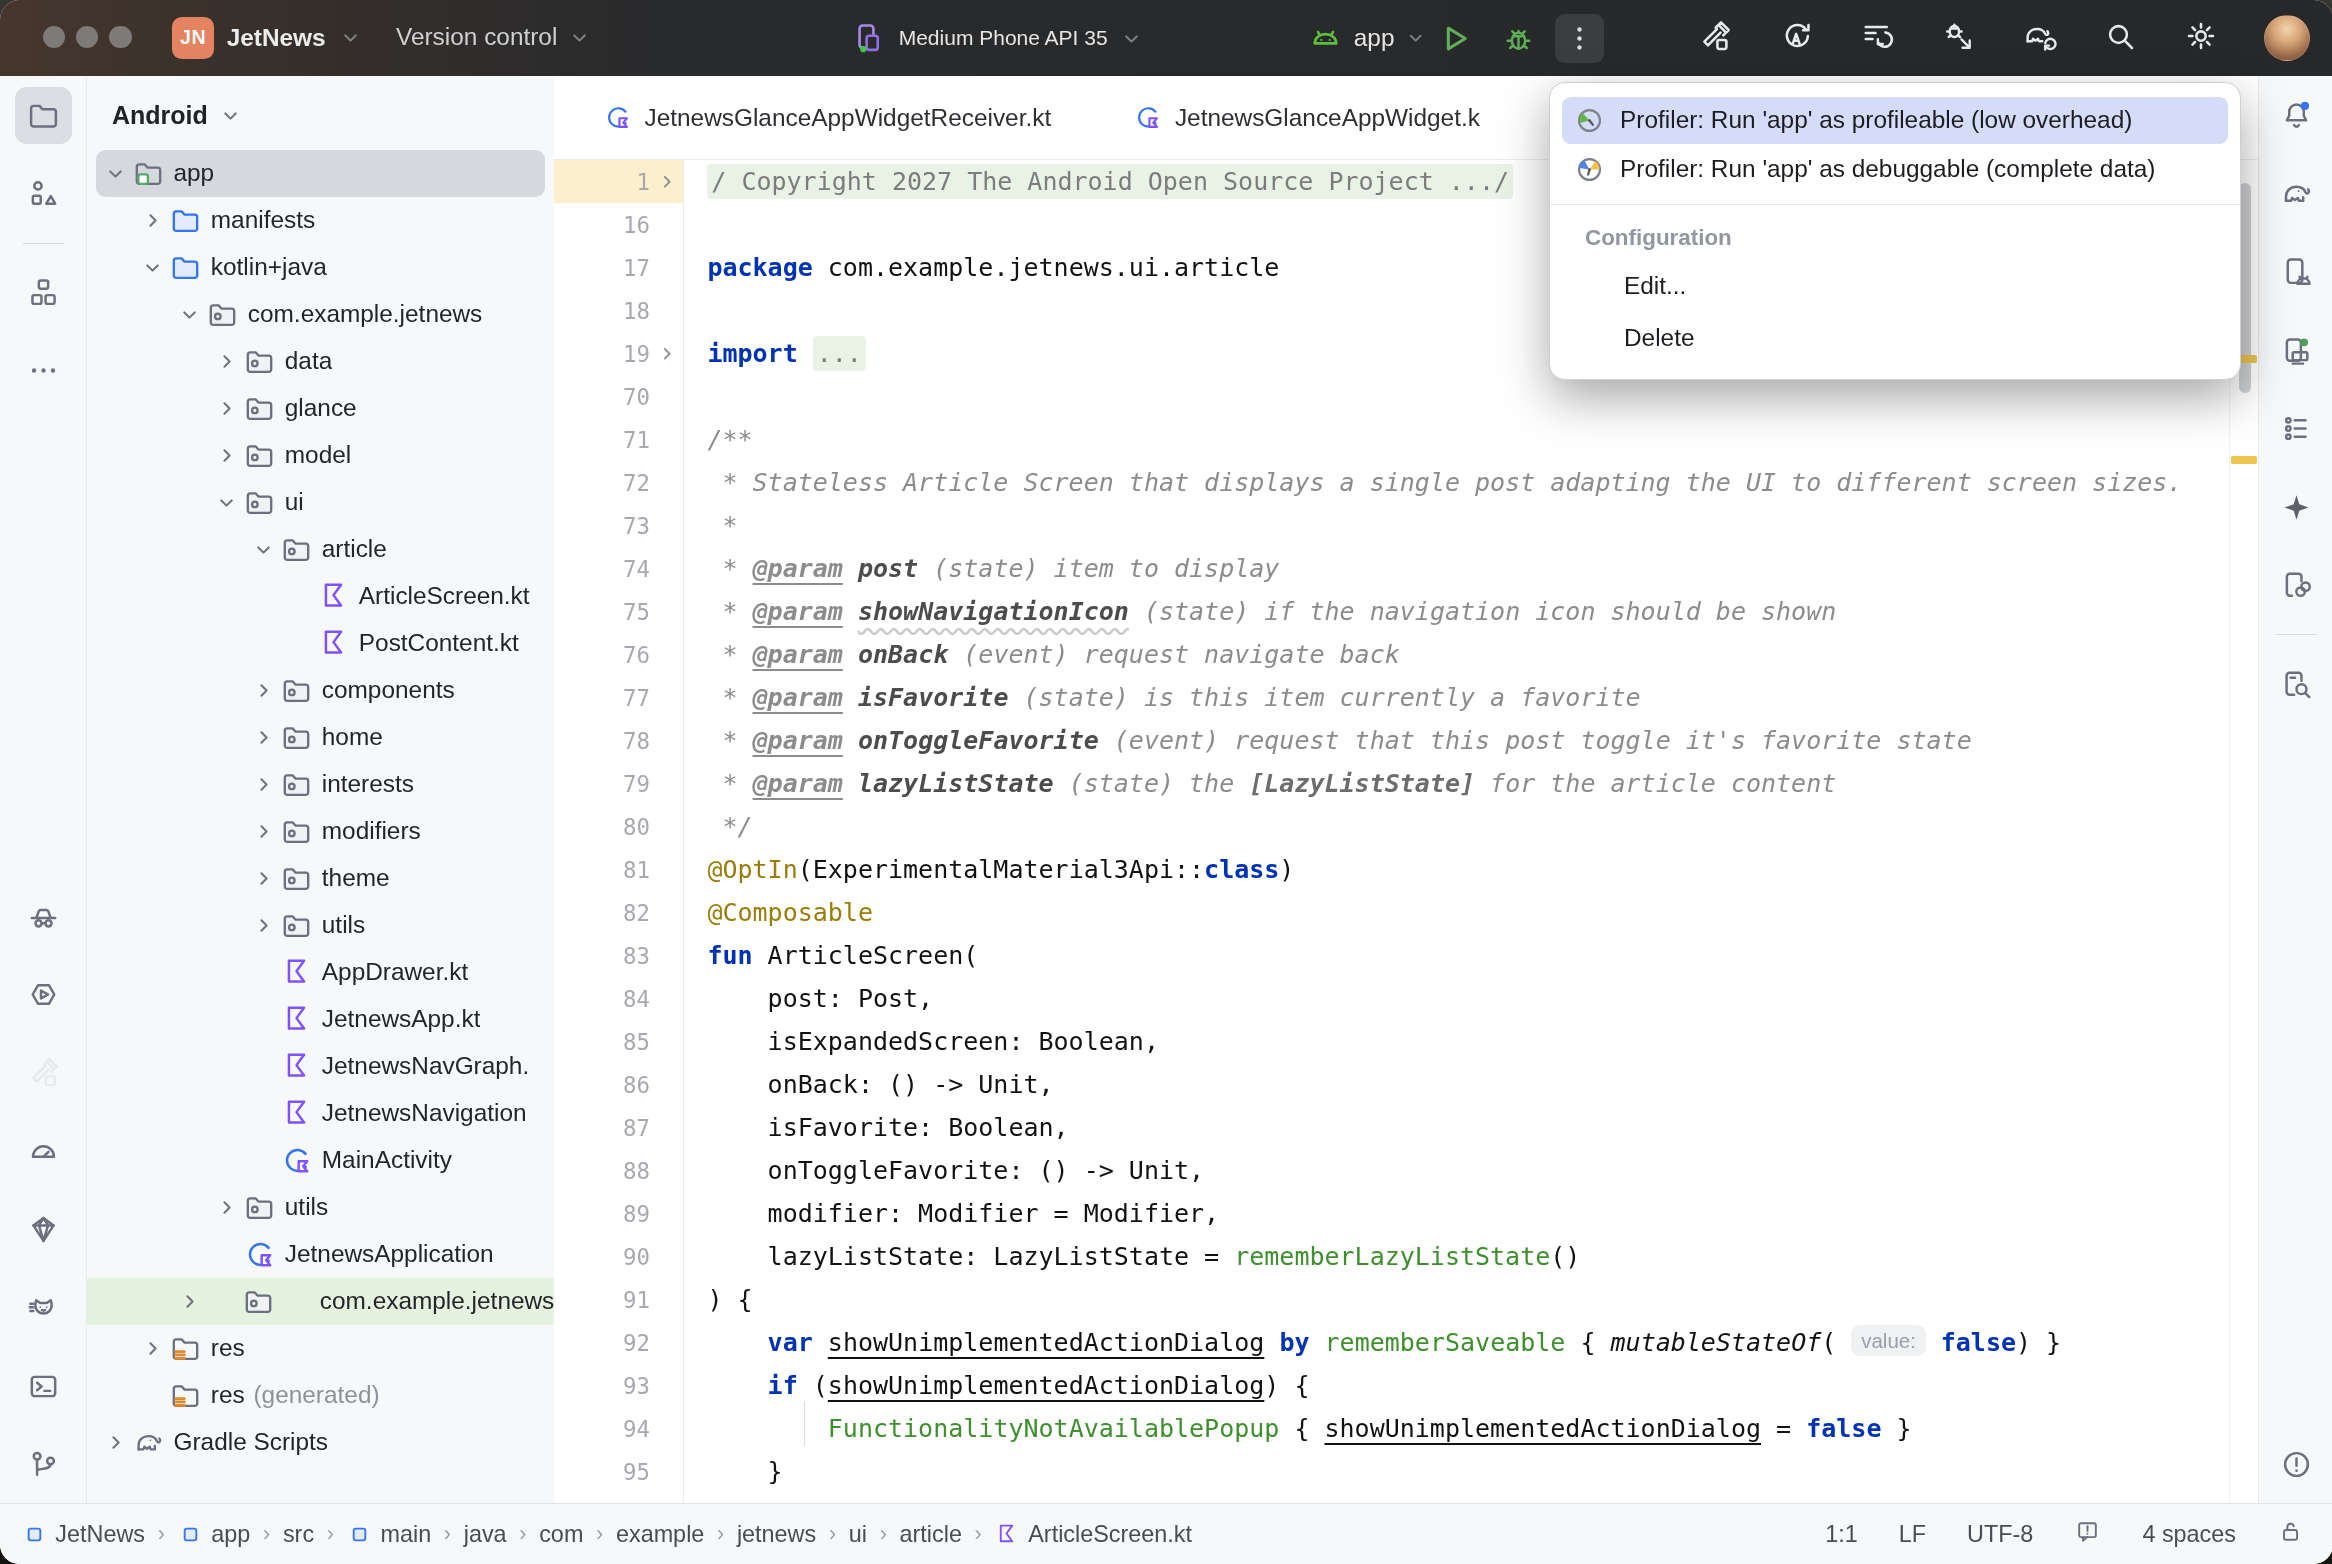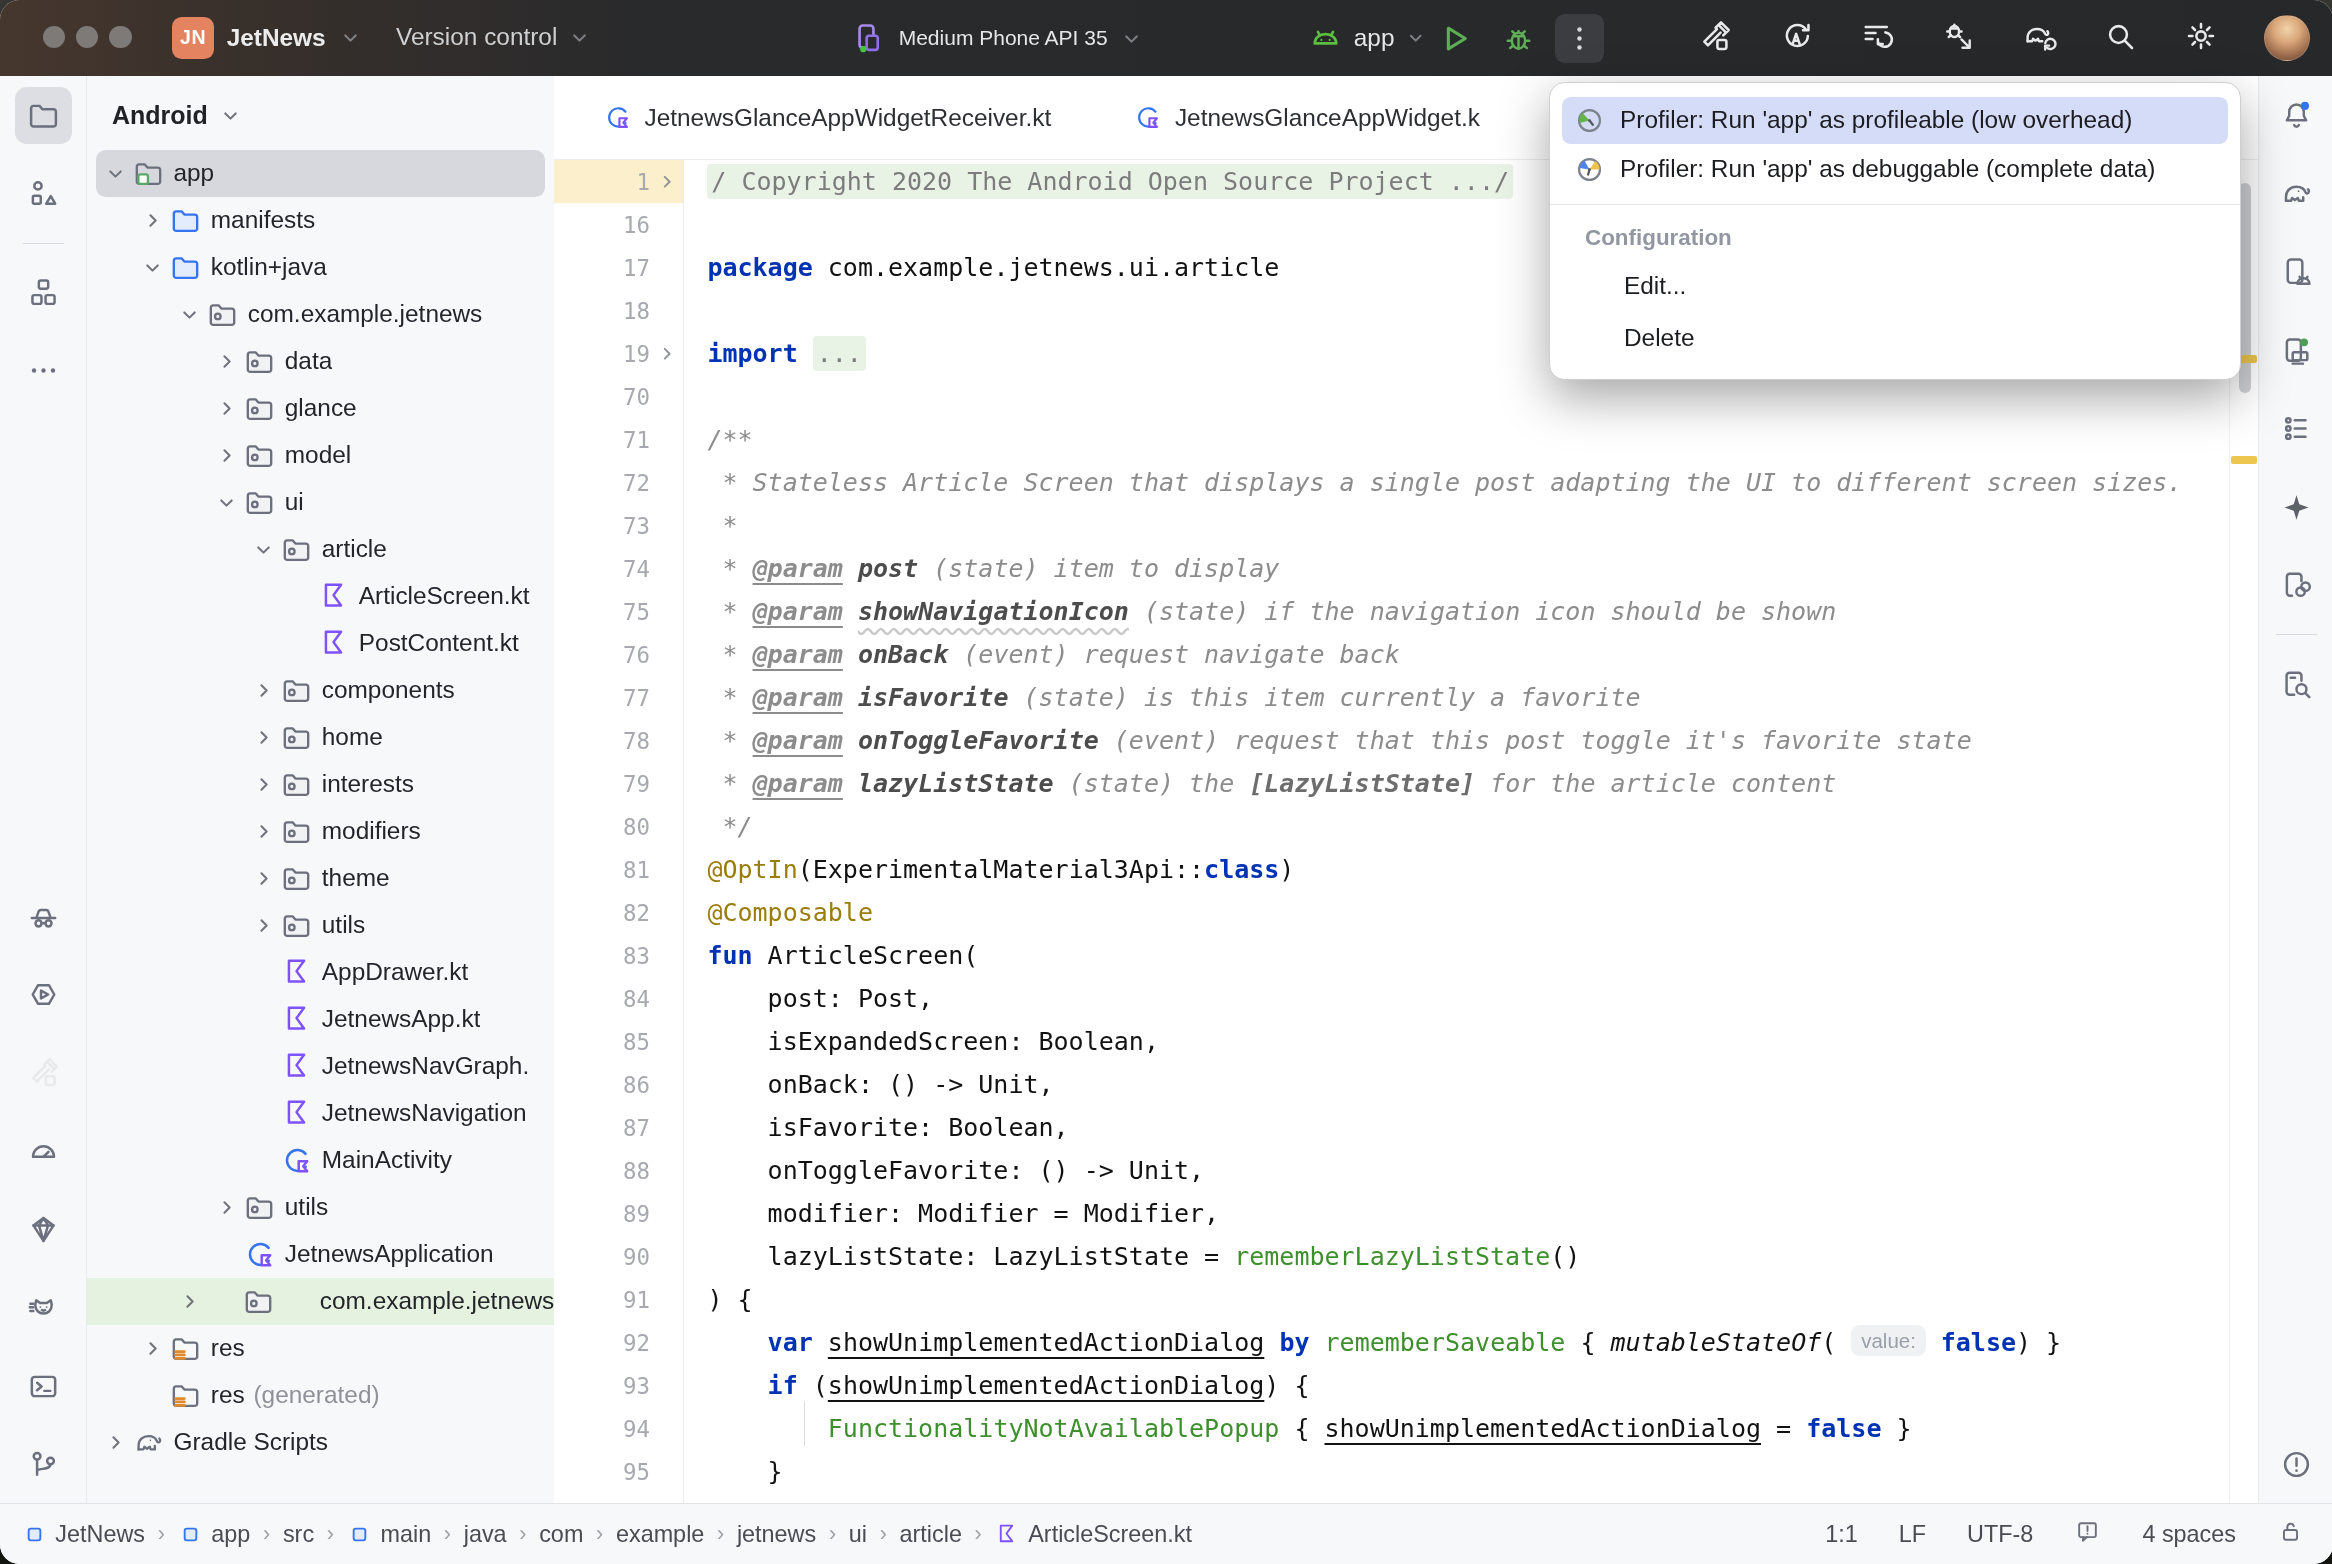--- a/index.html
+++ b/index.html
@@ -830,21 +830,21 @@
           <div class="gut hl">
             <span class="lnum">1</span>
             <span class="foldbox">
               <span class="ic" style="height: 23.4px; width: 23.4px;">
                 <svg viewBox="0 0 24 24" fill="none" stroke="#8f9297" stroke-width="2" stroke-linecap="round" stroke-linejoin="round">
                   <polyline points="10 7 15 12 10 17"></polyline>
                 </svg>
               </span>
             </span>
           </div>
-          <span class="ctext"><span class="t-fold">/ Copyright 2020 The Android Open Source Project .../</span></span>
+          <span class="ctext"><span class="t-fold">/ Copyright 2027 The Android Open Source Project .../</span></span>
         </div>
         <div class="crow">
           <div class="gut">
             <span class="lnum">16</span>
             <span class="foldbox"></span>
           </div>
           <span class="ctext"></span>
         </div>
         <div class="crow">
           <div class="gut">

